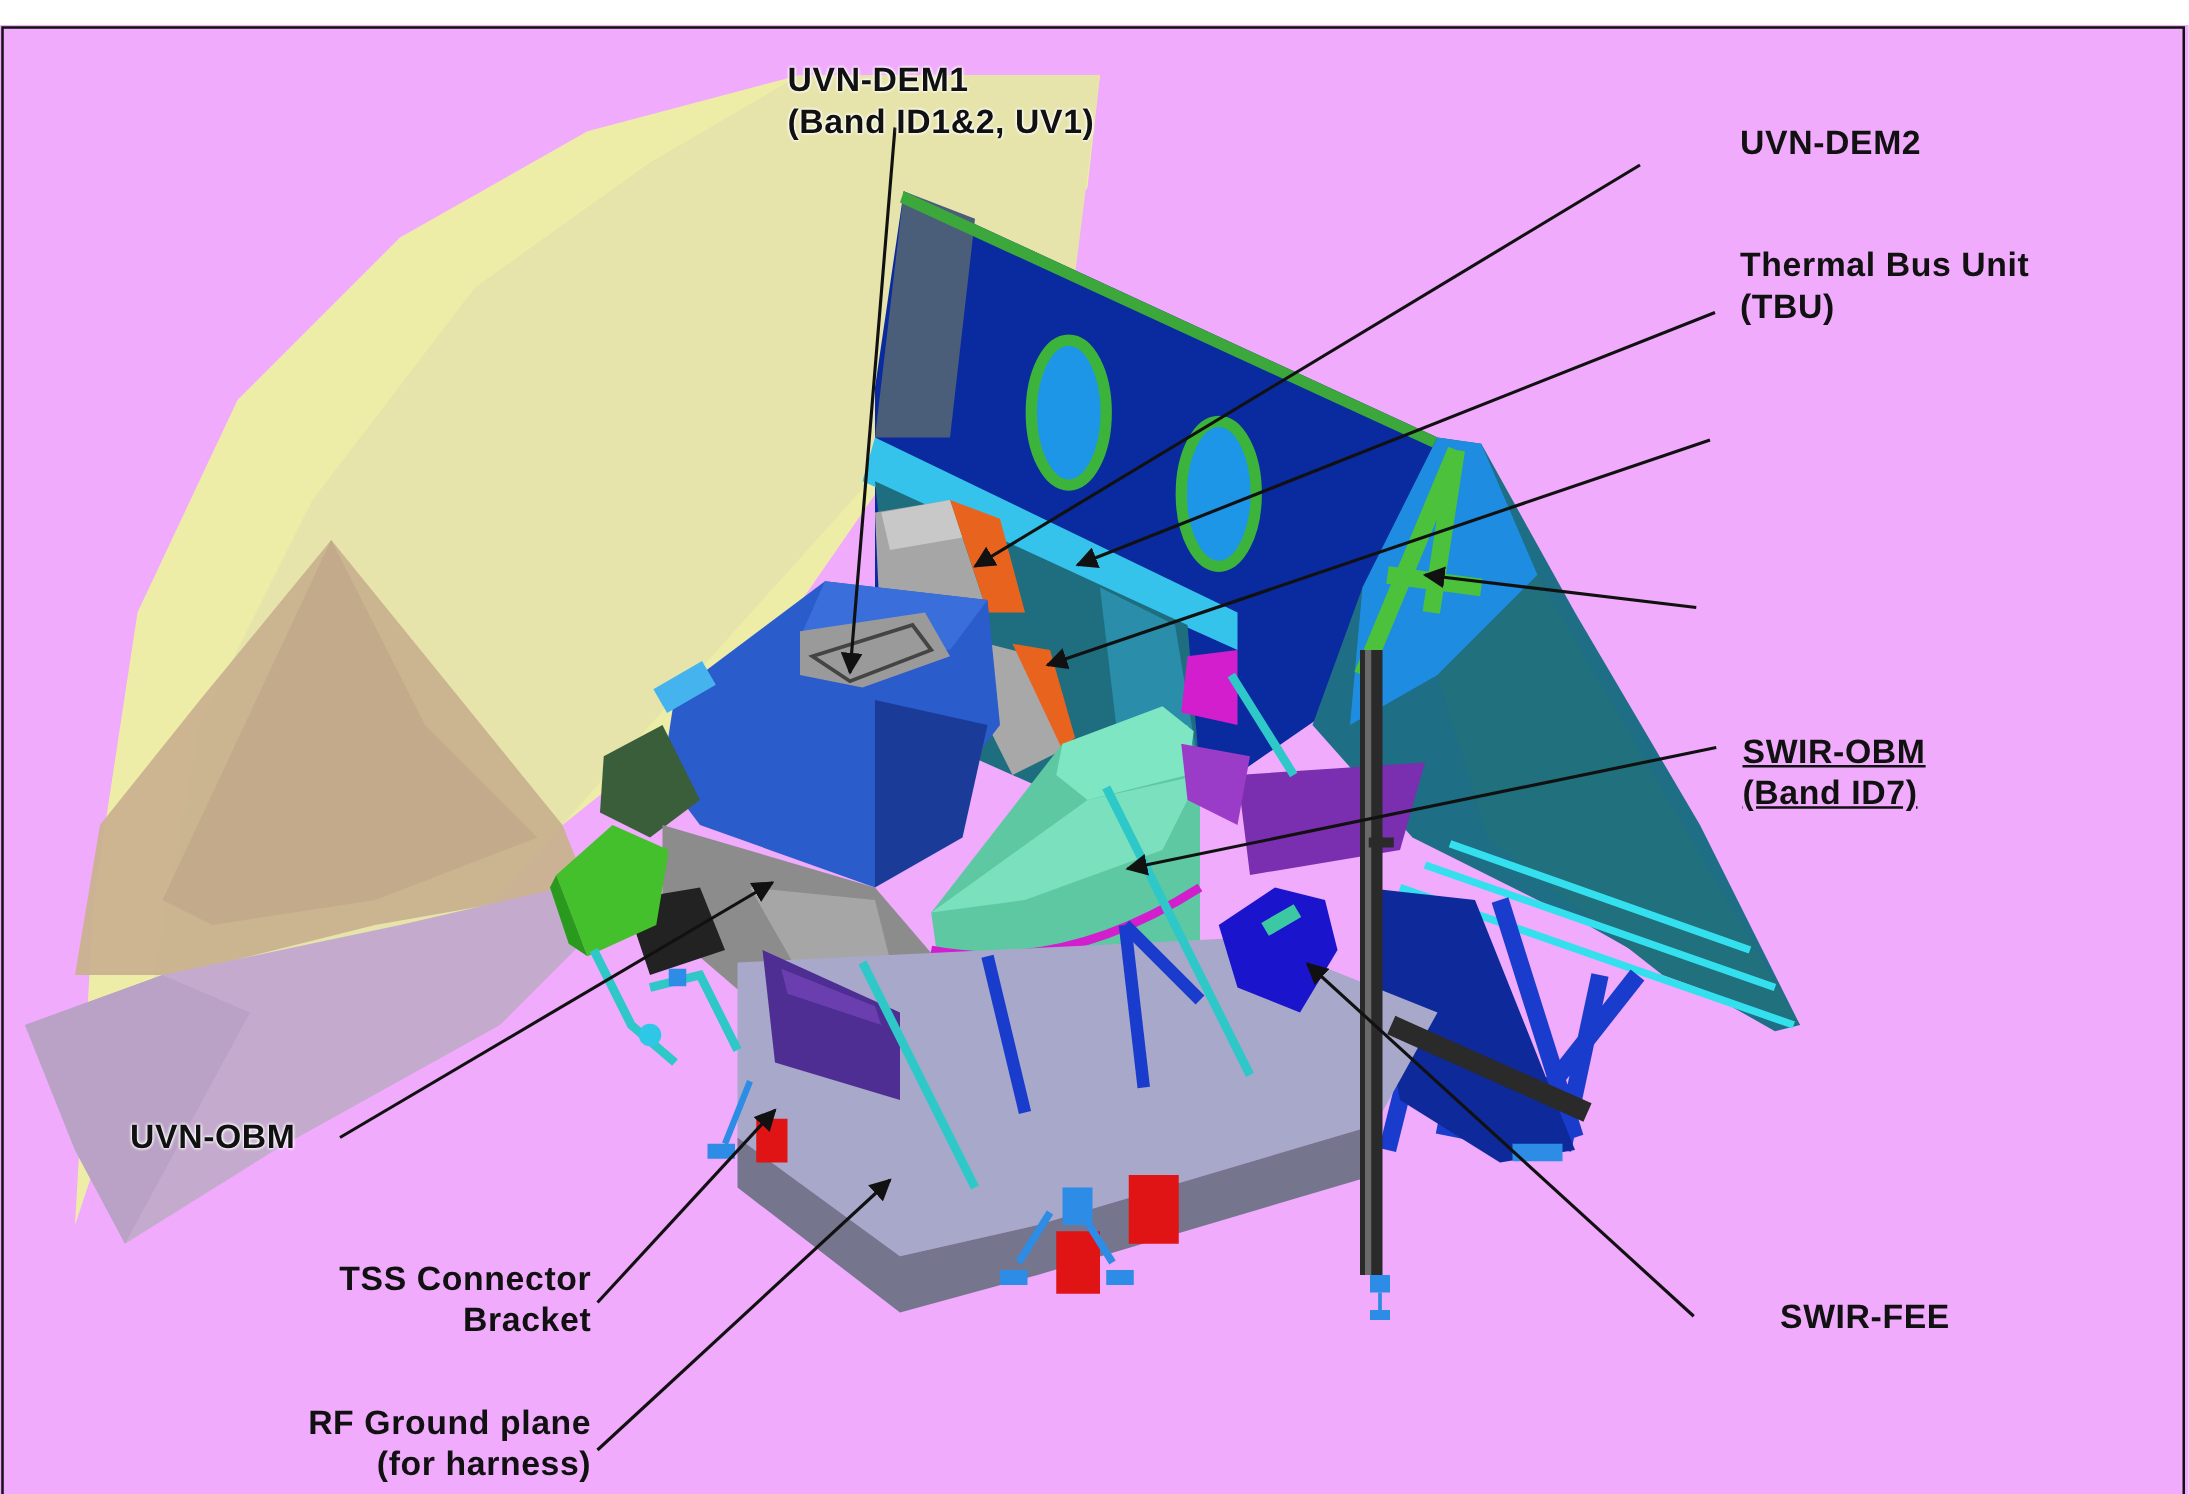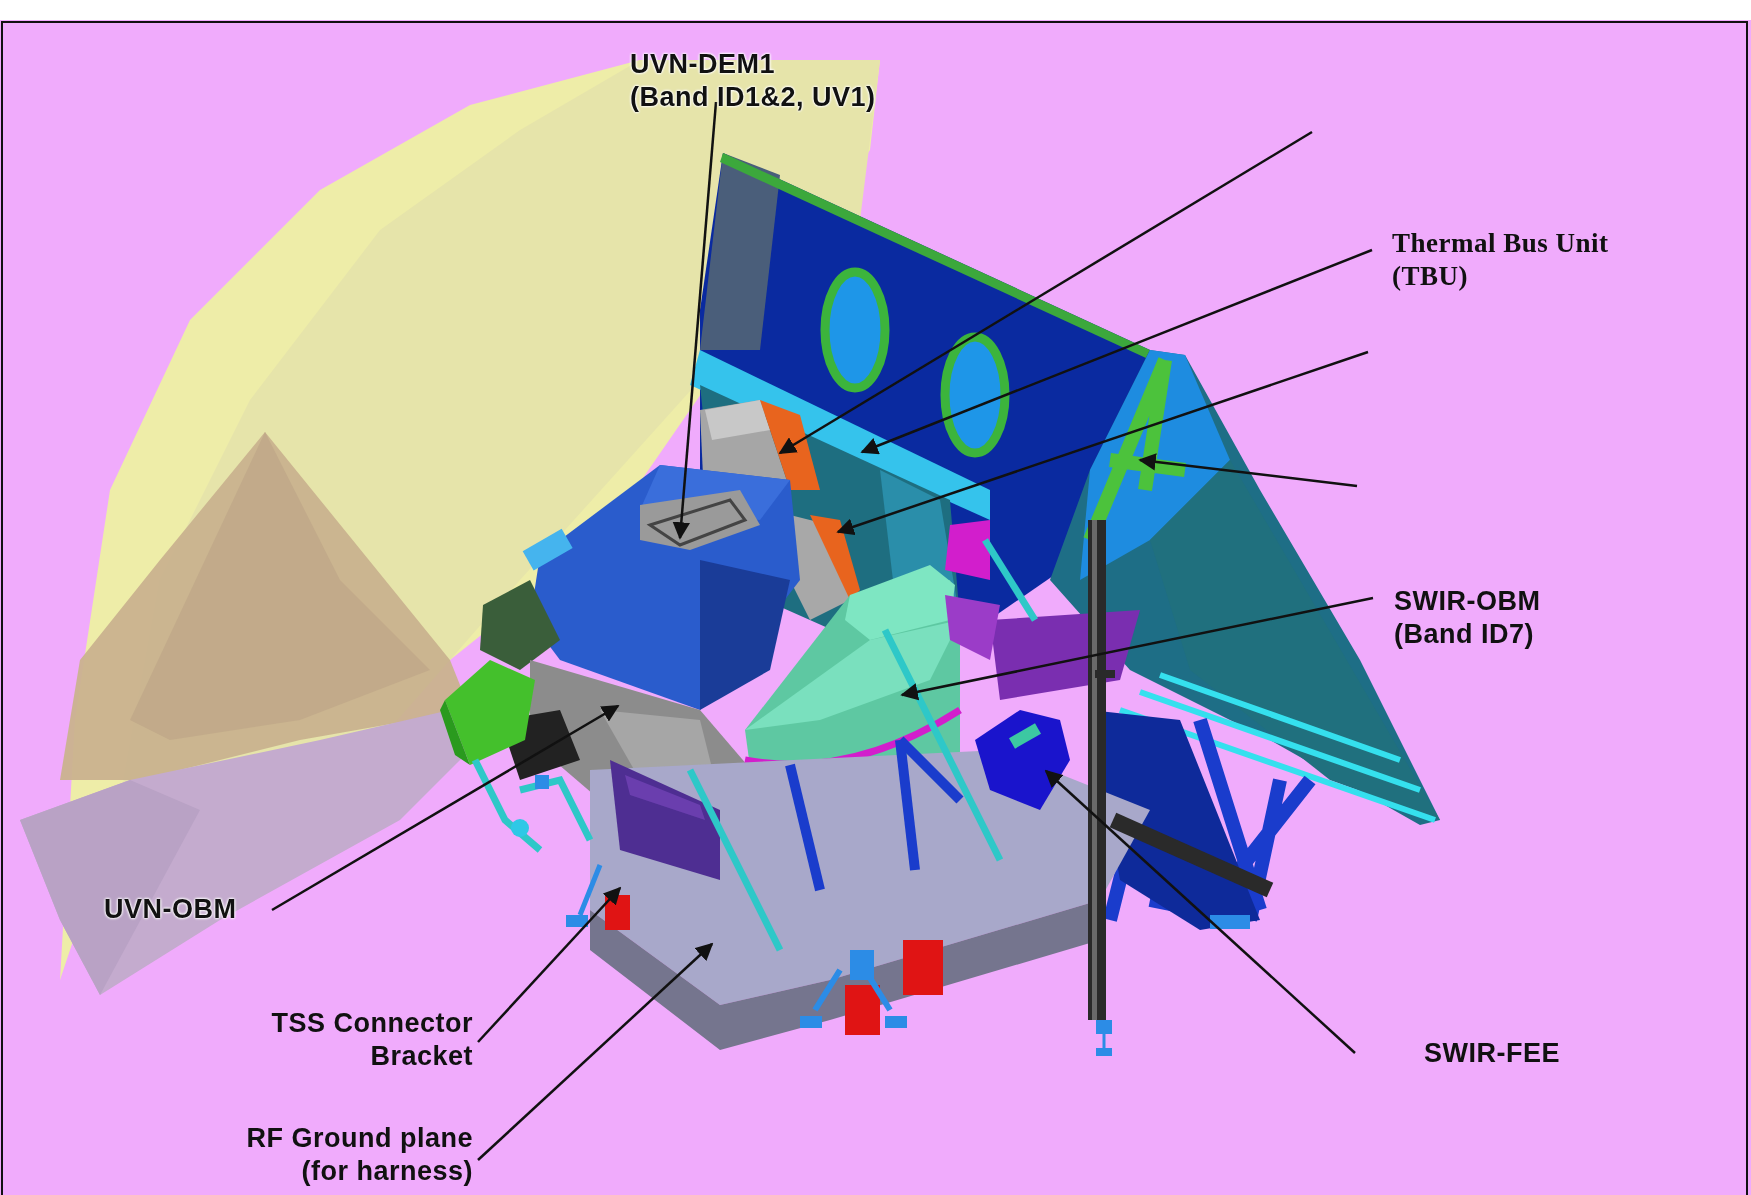--- a/index.html
+++ b/index.html
@@ -184,30 +184,31 @@
       <line x1="478" y1="1140" x2="712" y2="924" marker-end="url(#arrow)"></line>
     </g>
   </svg>
 
   <div class="label halo" style="left:630px; top:28px;">
     <span class="l1">UVN-DEM1</span>
     <span class="l2">(Band ID1&amp;2, UV1)</span>
   </div>
 
   <div class="label" style="left:1392px; top:78px;">
-  </div>
-
-  <div class="label" style="left:1392px; top:207px;font-family:Liberation Serif, serif;">
+    <span class="l1">UVN-DEM2</span>
+  </div>
+
+  <div class="label" style="left:1392px; top:176px;">
     <span class="l1">Thermal Bus Unit</span>
     <span class="l2">(TBU)</span>
   </div>
 
 
 
-  <div class="label" style="left:1394px; top:565px;">
+  <div class="label" style="left:1394px; top:565px;text-decoration:underline;">
     <span class="l1">SWIR-OBM</span>
     <span class="l2">(Band ID7)</span>
   </div>
 
   <div class="label" style="left:1424px; top:1017px;">
     <span class="l1">SWIR-FEE</span>
   </div>
 
   <div class="label halo" style="left:104px; top:873px;">
     <span class="l1">UVN-OBM</span>

